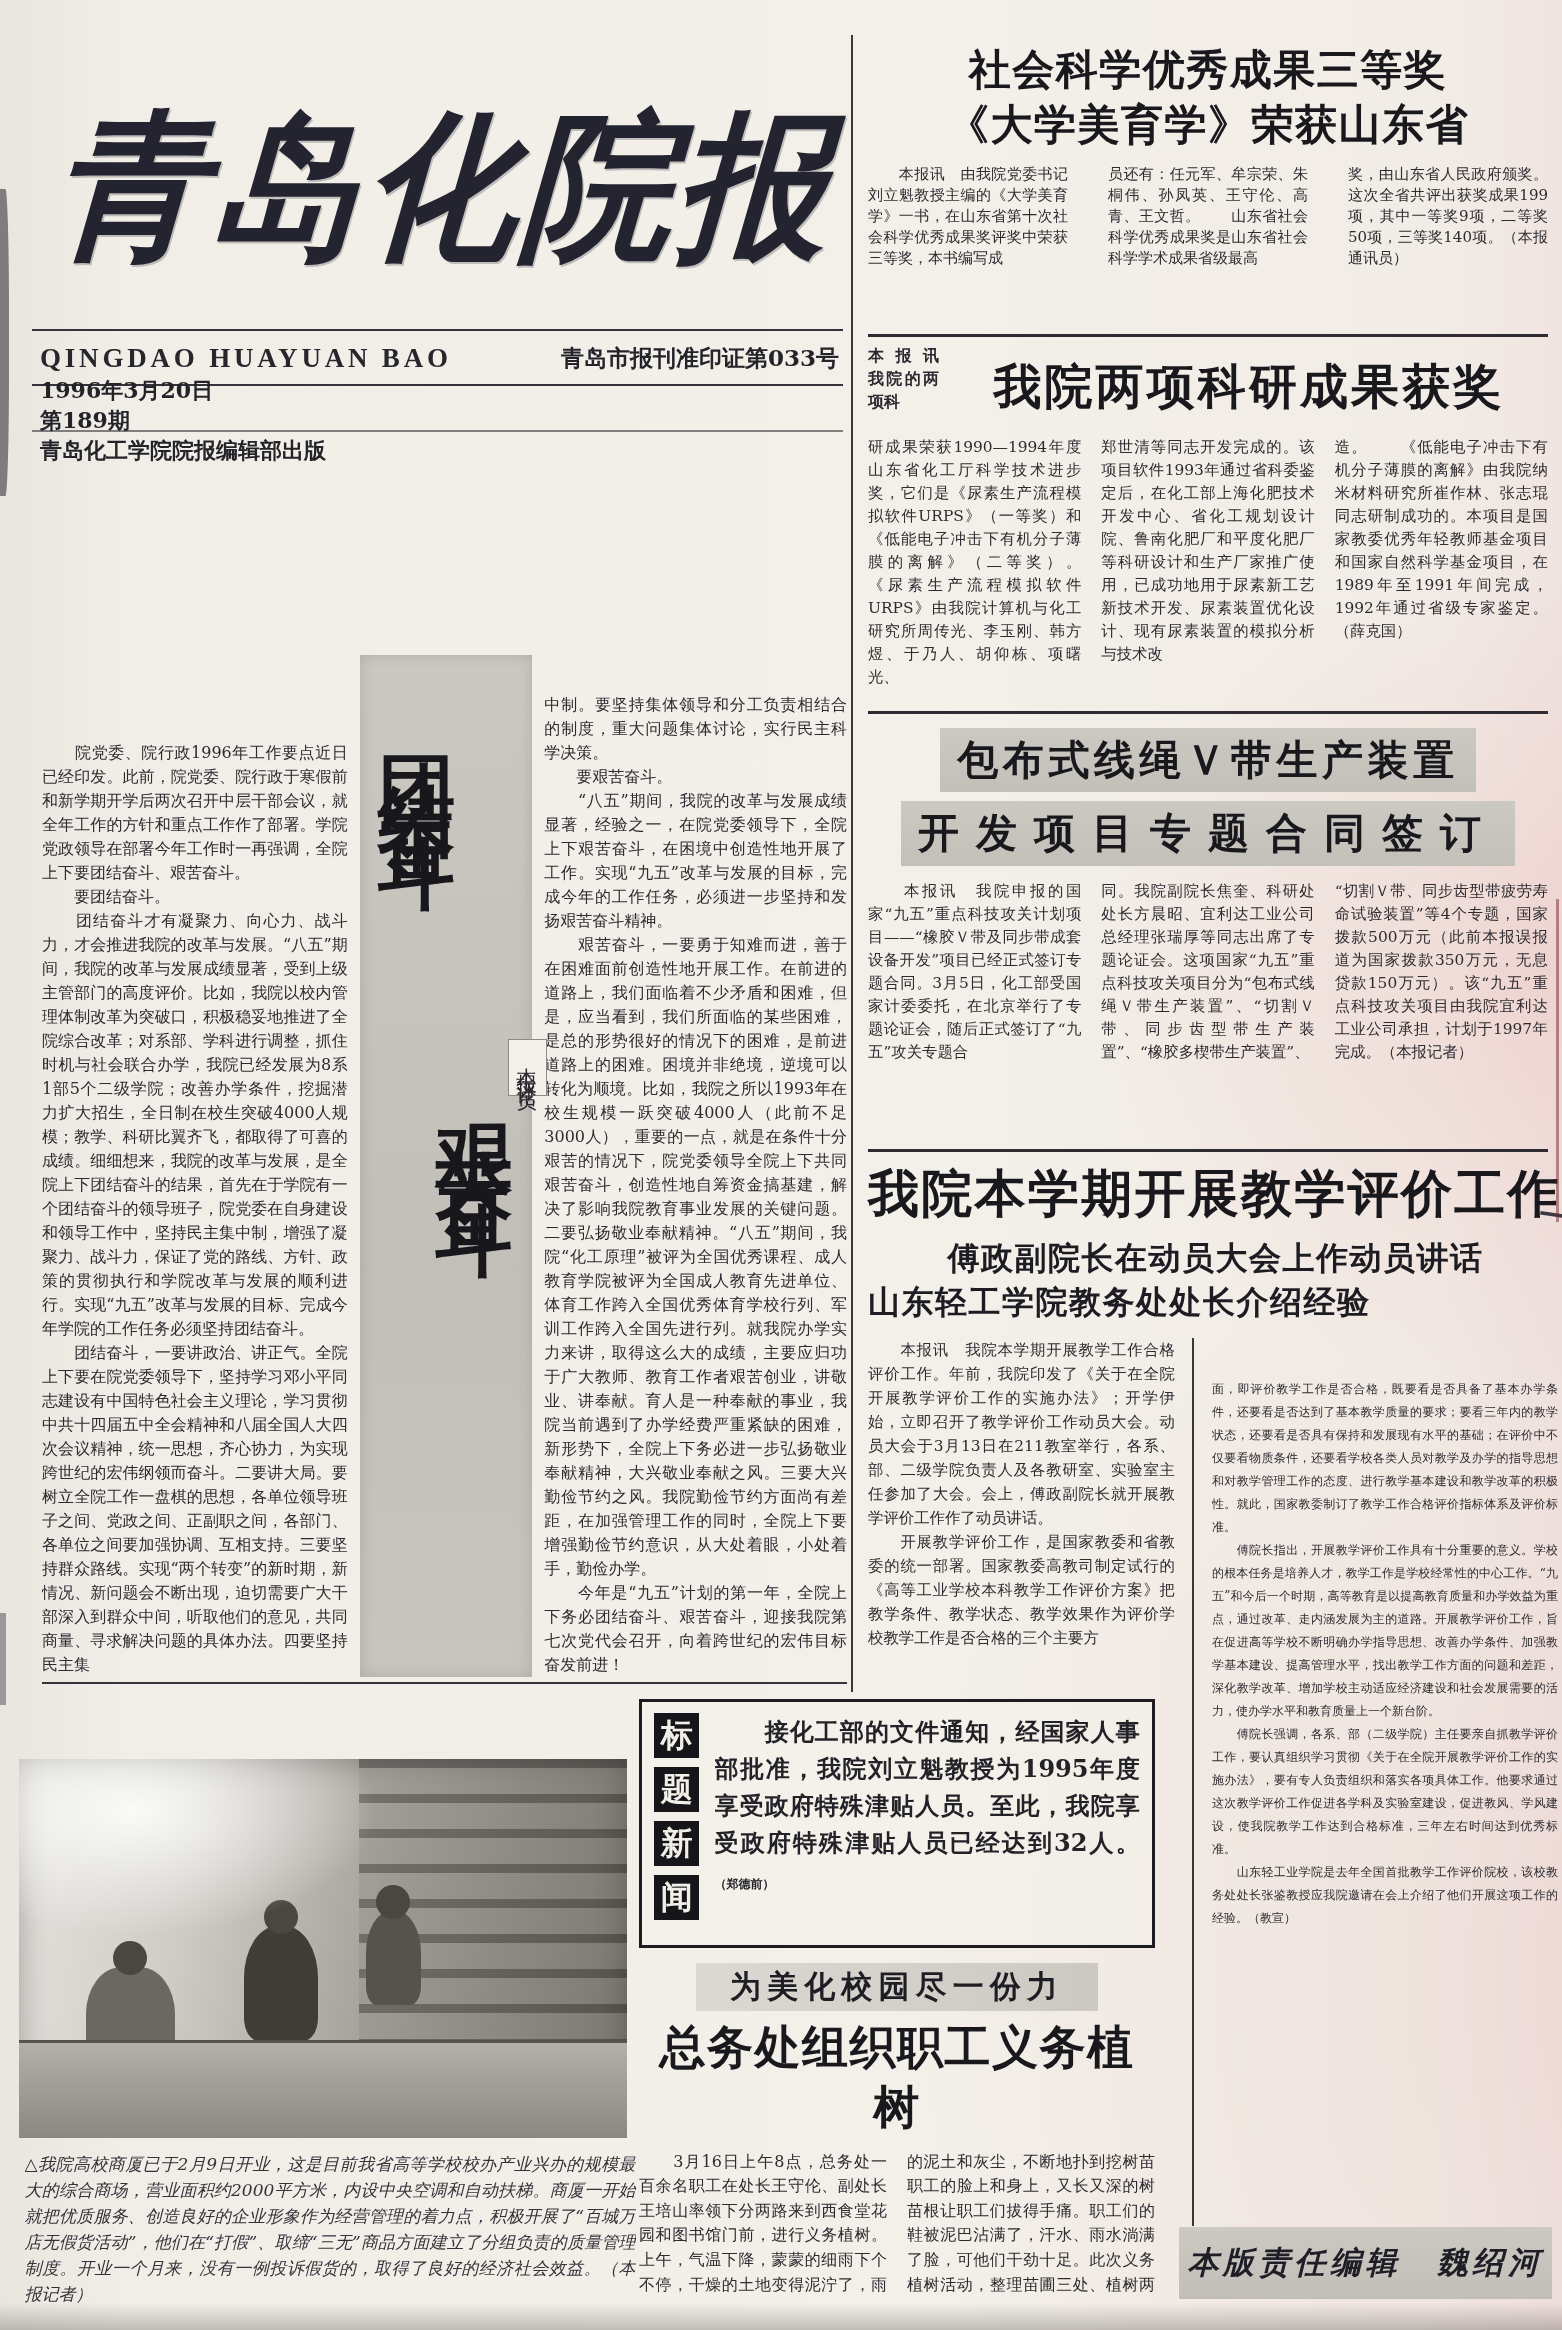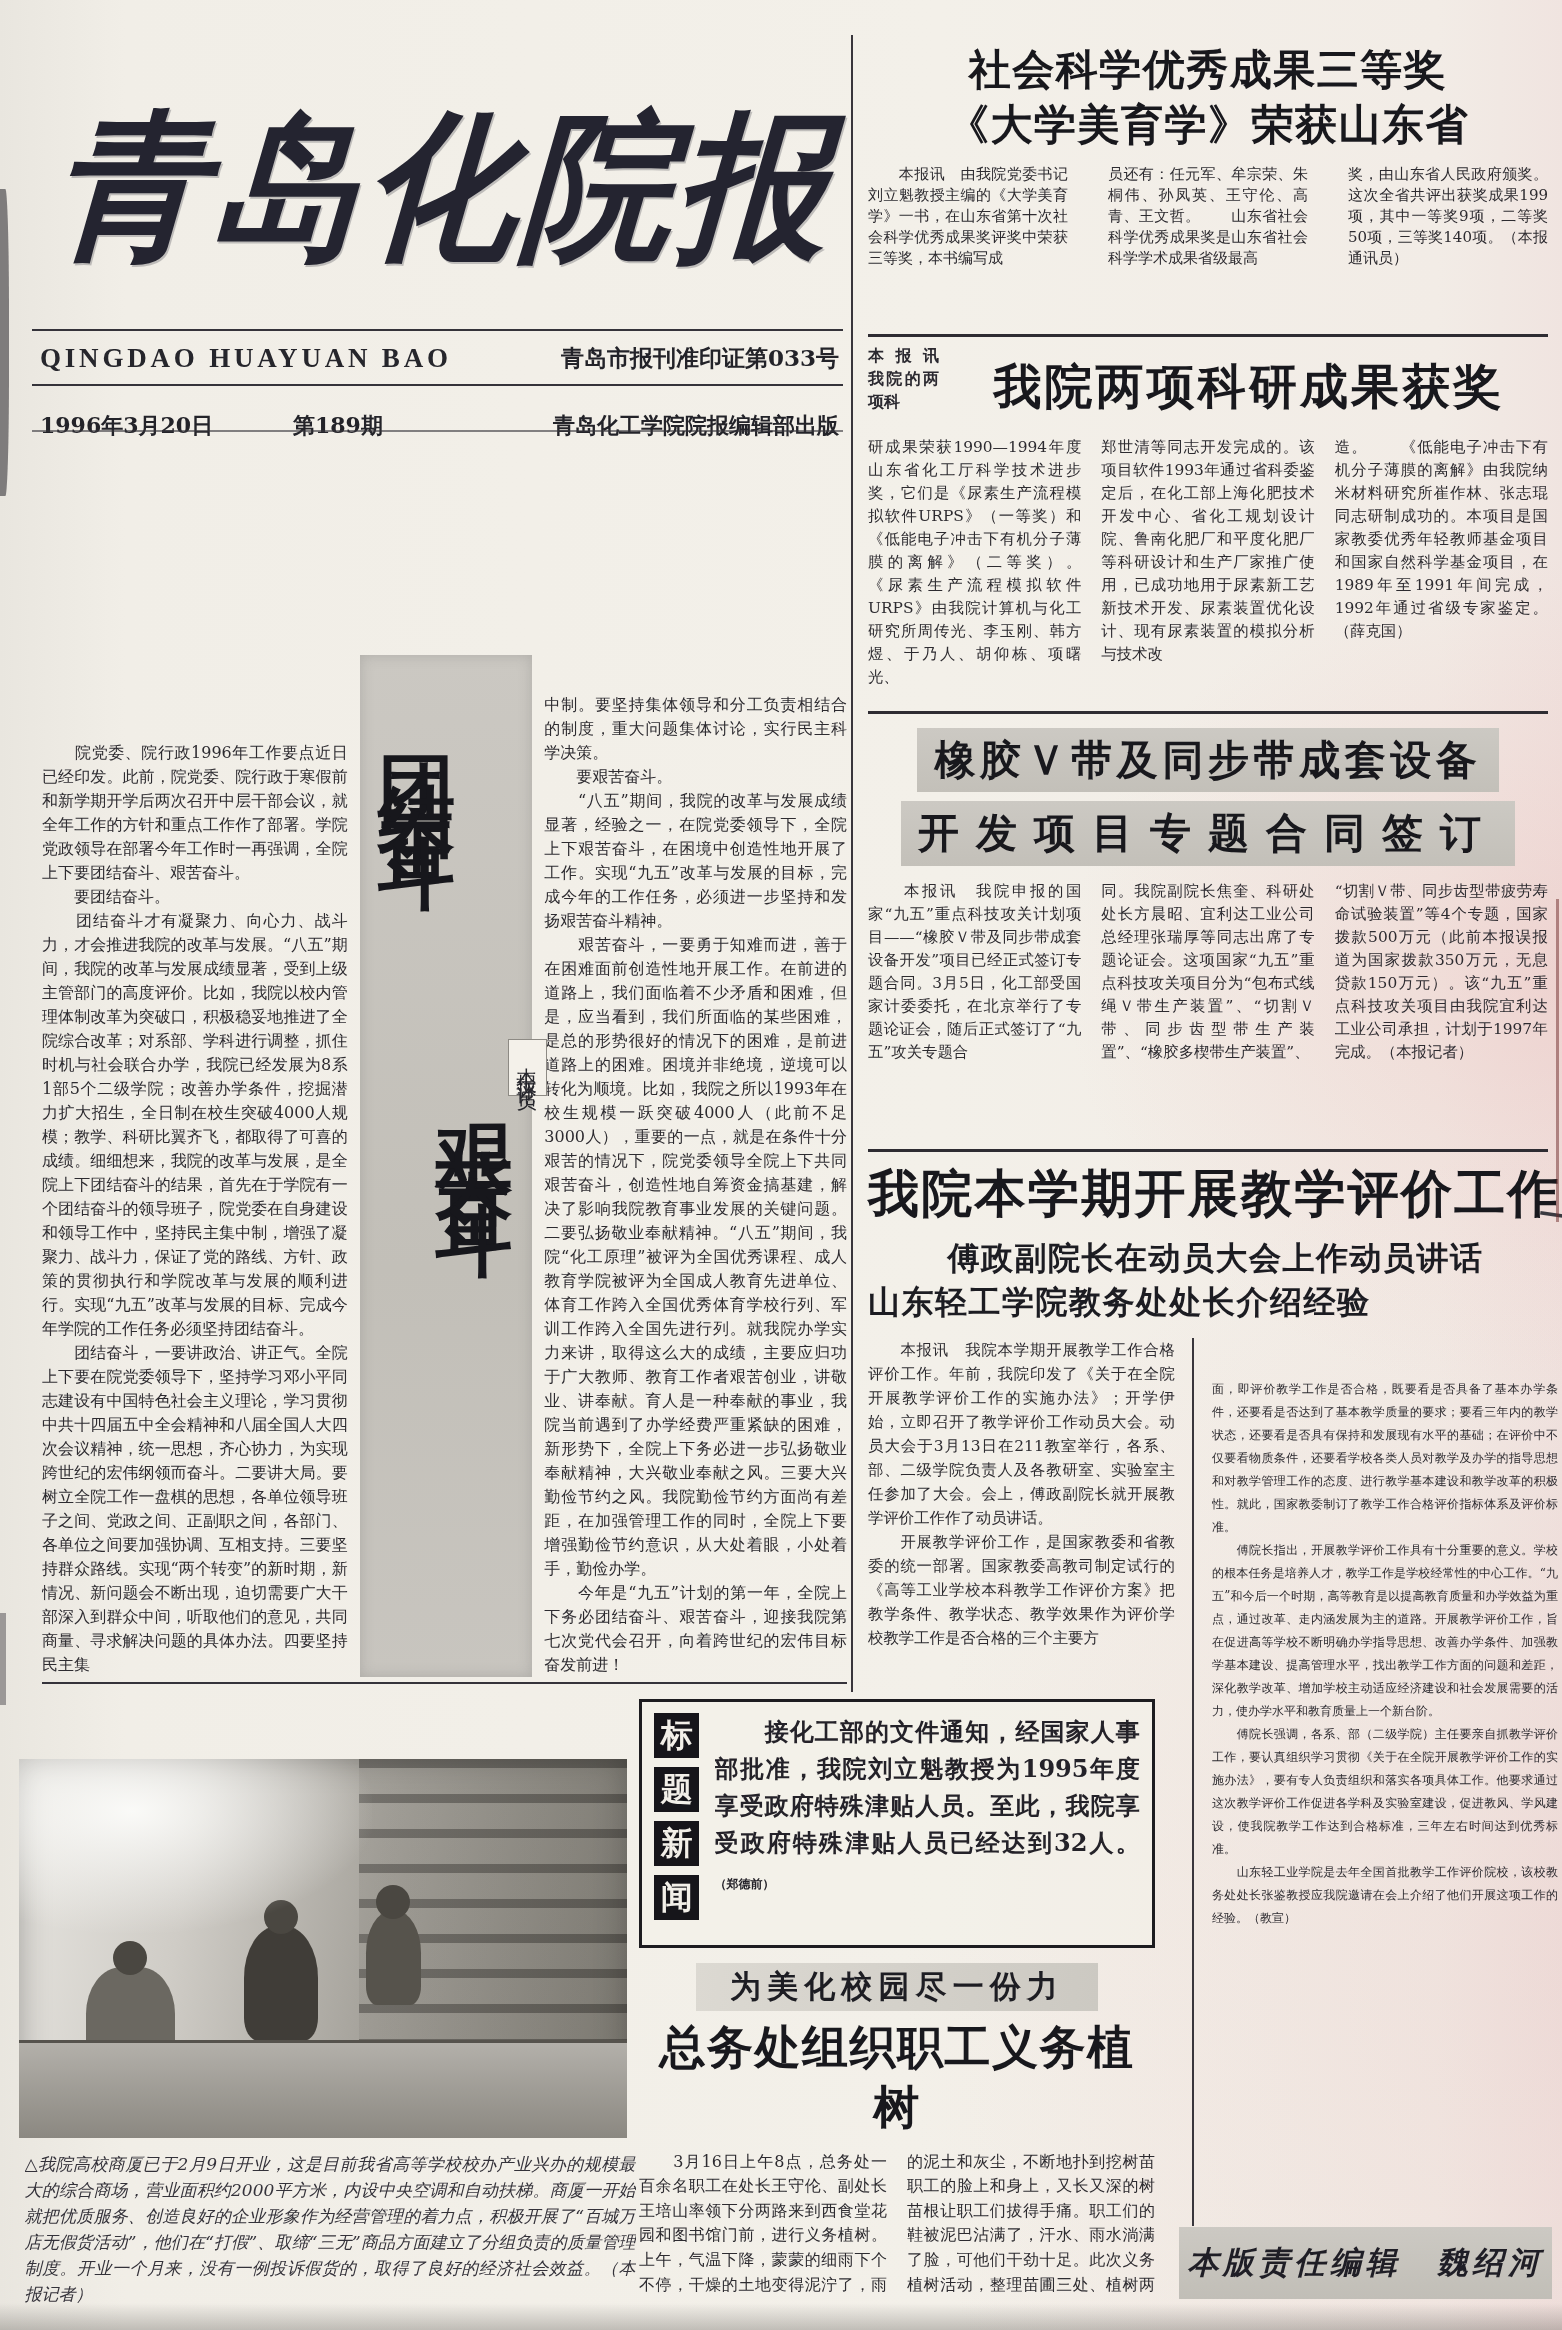--- a/index.html
+++ b/index.html
@@ -16,21 +16,21 @@
   
   .mast-title{left:54px;top:60px;width:783px;height:253px;font-size:151px;line-height:253px;
     font-weight:900;font-style:italic;letter-spacing:4.6px;color:#242430;white-space:nowrap;
     transform:skewX(-3deg) scaleY(1.06);transform-origin:left center;
     font-family:"DejaVu Serif","Liberation Serif",serif;text-shadow:1.5px 1.5px 0 rgba(40,40,50,.25);}
   .mr1{left:32px;top:329px;width:811px;height:2.3px;}
   .mast-row1{left:40px;top:338px;width:799px;display:flex;justify-content:space-between;align-items:center;height:40px;}
   .romanized{font-size:27px;letter-spacing:3.8px;font-weight:700;color:#26262c;font-family:"Liberation Serif","DejaVu Serif",serif;}
   .license{font-size:23px;font-weight:700;color:#232329;}
   .mr2{left:32px;top:384px;width:811px;height:1.5px;}
-  .mast-row2{left:40px;top:404px;width:799px;display:flex;align-items:flex-end;height:37px;font-size:22px;font-weight:700;color:#232329;}
+  .mast-row2{left:40px;top:376px;width:799px;display:flex;align-items:flex-start;height:37px;font-size:22px;font-weight:700;color:#232329;flex-direction:column;}
   .mast-row2 .d{width:253px;}
   .mast-row2 .i{width:200px;}
   .mast-row2 .p{flex:1;text-align:right;}
   .mr3{left:32px;top:430px;width:811px;height:1.5px;opacity:.6;}
   
   .jt{text-align:justify;color:#2d2b30;}
   .colrow{display:flex;}
   .colrow>div{flex:1;overflow:hidden;}
   .h-sans{font-family:"DejaVu Sans","Liberation Sans",sans-serif;font-weight:700;color:#18181d;}
   p{margin:0;}
@@ -190,21 +190,21 @@
     </div>
     <div class="body colrow">
       <div class="jt">研成果荣获1990—1994年度山东省化工厅科学技术进步奖，它们是《尿素生产流程模拟软件URPS》（一等奖）和《低能电子冲击下有机分子薄膜的离解》（二等奖）。　　《尿素生产流程模拟软件URPS》由我院计算机与化工研究所周传光、李玉刚、韩方煜、于乃人、胡仰栋、项曙光、</div>
       <div class="jt">郑世清等同志开发完成的。该项目软件1993年通过省科委鉴定后，在化工部上海化肥技术开发中心、省化工规划设计院、鲁南化肥厂和平度化肥厂等科研设计和生产厂家推广使用，已成功地用于尿素新工艺新技术开发、尿素装置优化设计、现有尿素装置的模拟分析与技术改</div>
       <div class="jt">造。　　《低能电子冲击下有机分子薄膜的离解》由我院纳米材料研究所崔作林、张志琨同志研制成功的。本项目是国家教委优秀年轻教师基金项目和国家自然科学基金项目，在1989年至1991年间完成，1992年通过省级专家鉴定。（薛克国）</div>
     </div>
   </div>
 
   <div class="abs a3">
     <div class="hlwrap hl1">
-      <span class="h-sans">橡胶Ｖ带及同步带成套设备</span>
+      <span class="h-sans">包布式线绳Ｖ带生产装置</span>
     </div>
     <div class="hlwrap hl2">
       <span class="h-sans">开发项目专题合同签订</span>
     </div>
     <div class="body colrow">
       <div class="jt">　　本报讯　我院申报的国家“九五”重点科技攻关计划项目——“橡胶Ｖ带及同步带成套设备开发”项目已经正式签订专题合同。3月5日，化工部受国家计委委托，在北京举行了专题论证会，随后正式签订了“九五”攻关专题合</div>
       <div class="jt">同。我院副院长焦奎、科研处处长方晨昭、宜利达工业公司总经理张瑞厚等同志出席了专题论证会。这项国家“九五”重点科技攻关项目分为“包布式线绳Ｖ带生产装置”、“切割Ｖ带、同步齿型带生产装置”、“橡胶多楔带生产装置”、</div>
       <div class="jt">“切割Ｖ带、同步齿型带疲劳寿命试验装置”等4个专题，国家拨款500万元（此前本报误报道为国家拨款350万元，无息贷款150万元）。该“九五”重点科技攻关项目由我院宜利达工业公司承担，计划于1997年完成。（本报记者）</div>
     </div>
   </div>

